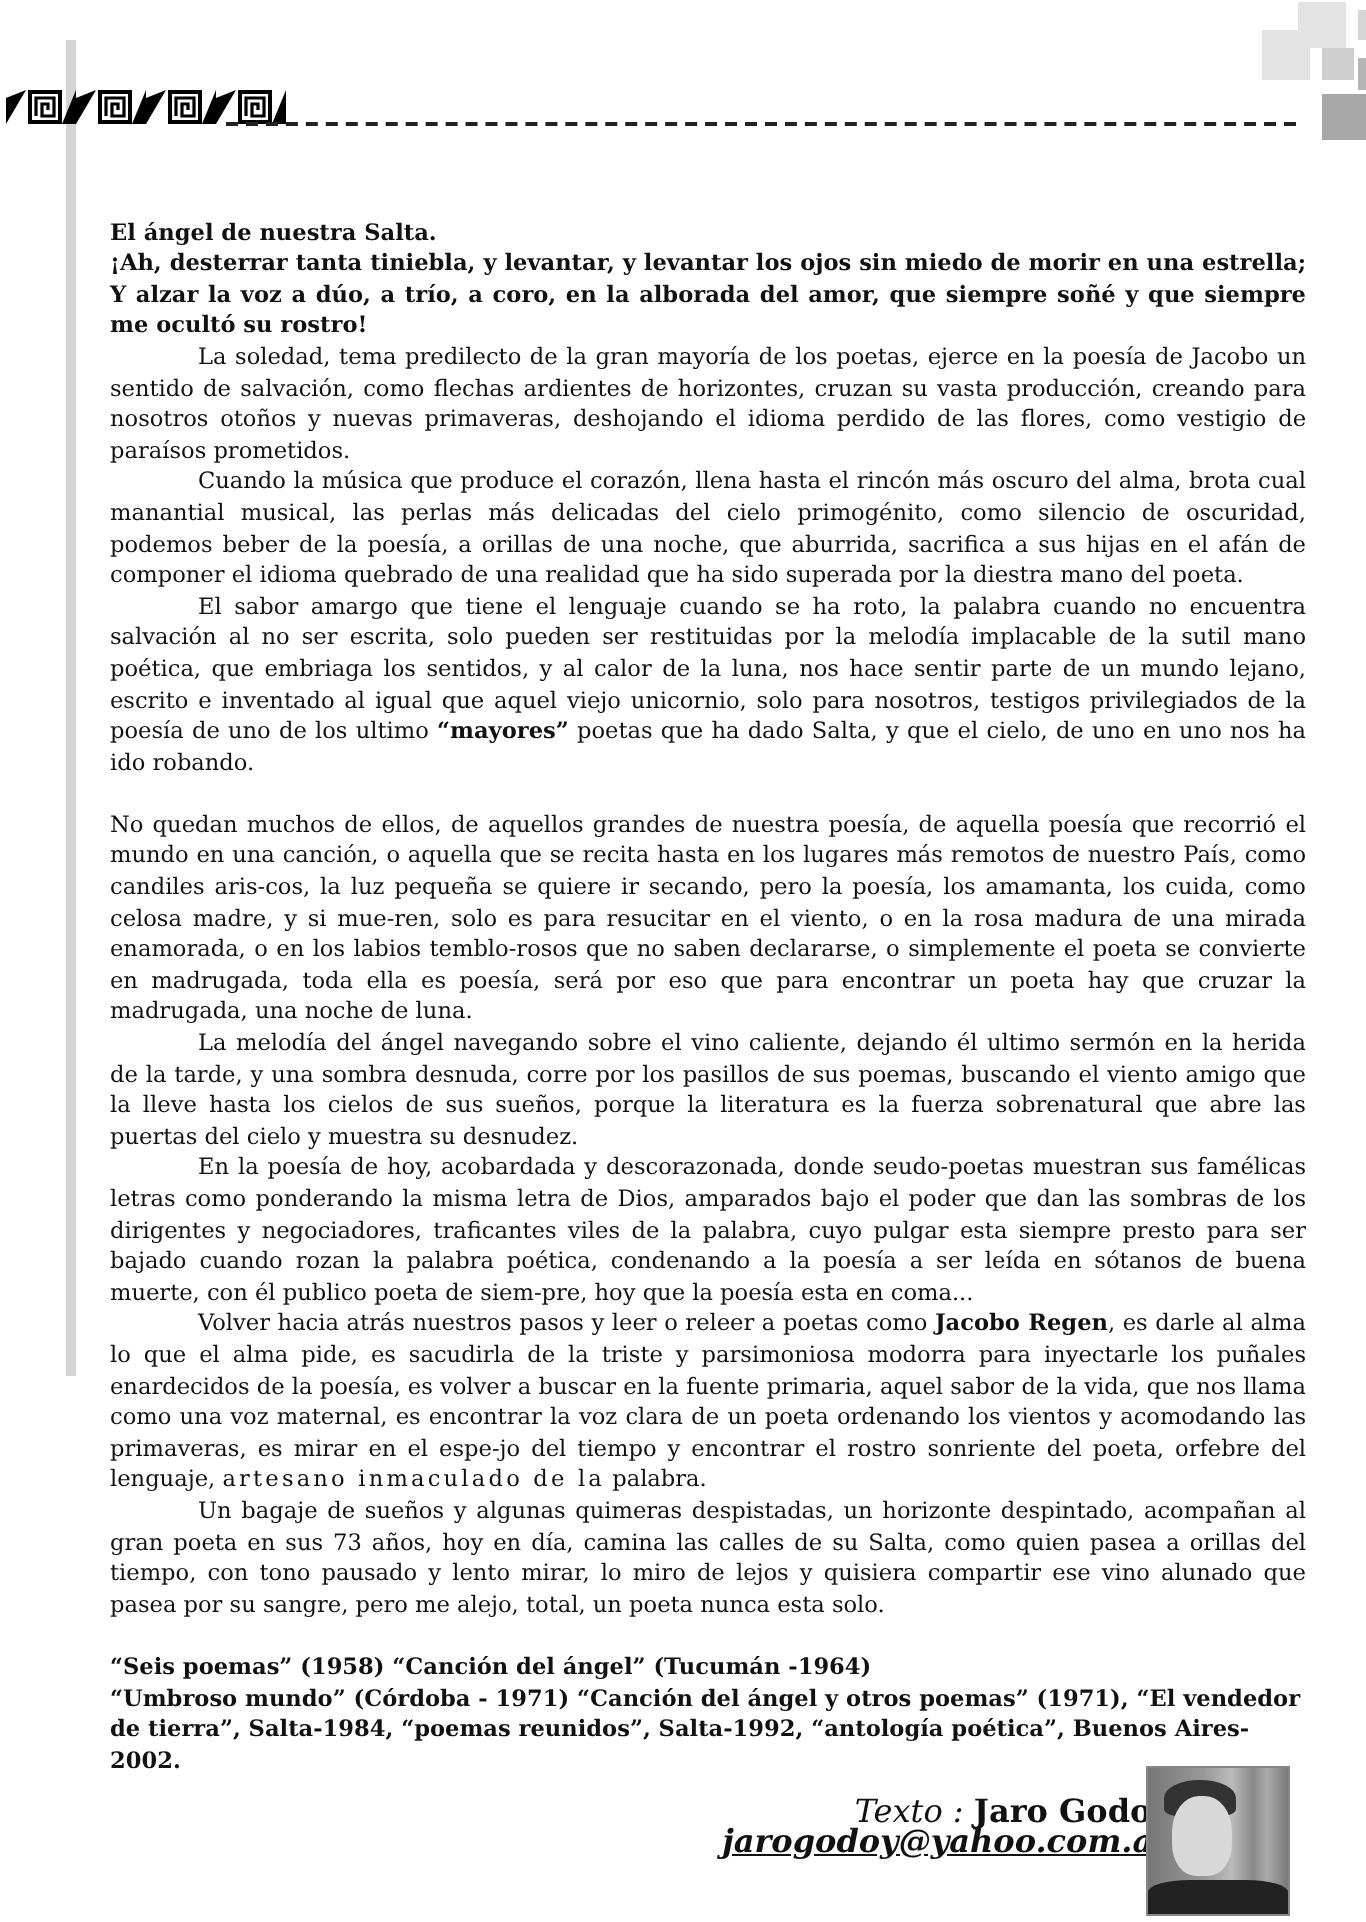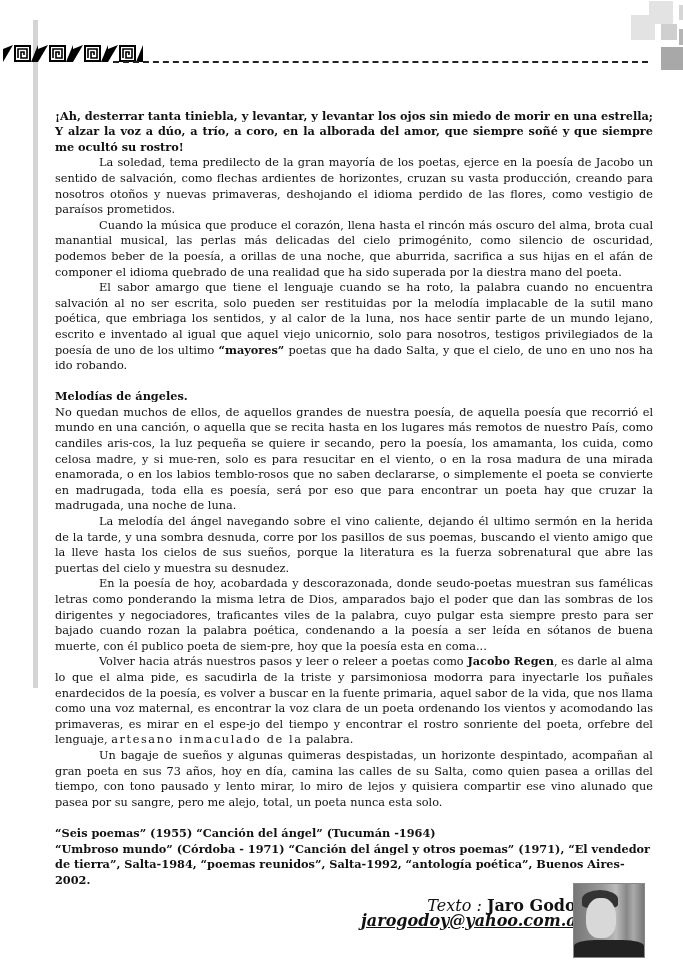--- a/index.html
+++ b/index.html
@@ -75,33 +75,33 @@
 
 <div class="sq" style="left:649px;top:1px;width:24px;height:23px;background:#e3e3e3;"></div>
 <div class="sq" style="left:631px;top:15px;width:24px;height:25px;background:#e3e3e3;"></div>
 <div class="sq" style="left:679px;top:5px;width:4px;height:15px;background:#d6d6d6;"></div>
 <div class="sq" style="left:661px;top:24px;width:16px;height:16px;background:#cfcfcf;"></div>
 <div class="sq" style="left:679px;top:29px;width:4px;height:16px;background:#b5b5b5;"></div>
 <div class="sq" style="left:661px;top:47px;width:22px;height:23px;background:#a8a8a8;"></div>
 
 <div class="content">
   <div class="gap"></div>
+  <p class="b">El ángel de nuestra Salta.</p>
   <p class="b">¡Ah, desterrar tanta tiniebla, y levantar, y levantar los ojos sin miedo de morir en una estrella; Y alzar la voz a dúo, a trío, a coro, en la alborada del amor, que siempre soñé y que siempre me ocultó su rostro!</p>
   <p class="ind">La soledad, tema predilecto de la gran mayoría de los poetas, ejerce en la poesía de Jacobo un sentido de salvación, como flechas ardientes de horizontes, cruzan su vasta producción, creando para nosotros otoños y nuevas primaveras, deshojando el idioma perdido de las flores, como vestigio de paraísos prometidos.</p>
   <p class="ind">Cuando la música que produce el corazón, llena hasta el rincón más oscuro del alma, brota cual manantial musical, las perlas más delicadas del cielo primogénito, como silencio de oscuridad, podemos beber de la poesía, a orillas de una noche, que aburrida, sacrifica a sus hijas en el afán de componer el idioma quebrado de una realidad que ha sido superada por la diestra mano del poeta.</p>
   <p class="ind"><span>El sabor amargo que tiene el lenguaje cuando se ha roto, la palabra cuando no encuentra salvación al no ser escrita, solo pueden ser restituidas por la melodía implacable de la sutil mano poética, que embriaga los sentidos, y al calor de la luna, nos hace sentir parte de un mundo lejano, escrito e inventado al igual que aquel viejo unicornio, solo para nosotros, testigos privilegiados de la poesía de uno de los ultimo </span><span class="b">“mayores”</span><span> poetas que ha dado Salta, y que el cielo, de uno en uno nos ha ido robando.</span></p>
   <div class="gap"></div>
-  <p class="b">Melodías de ángeles.</p>
   <p>No quedan muchos de ellos, de aquellos grandes de nuestra poesía, de aquella poesía que recorrió el mundo en una canción, o aquella que se recita hasta en los lugares más remotos de nuestro País, como candiles aris-cos, la luz pequeña se quiere ir secando, pero la poesía, los amamanta, los cuida, como celosa madre, y si mue-ren, solo es para resucitar en el viento, o en la rosa madura de una mirada enamorada, o en los labios temblo-rosos que no saben declararse, o simplemente el poeta se convierte en madrugada, toda ella es poesía, será por eso que para encontrar un poeta hay que cruzar la madrugada, una noche de luna.</p>
   <p class="ind">La melodía del ángel navegando sobre el vino caliente, dejando él ultimo sermón en la herida de la tarde, y una sombra desnuda, corre por los pasillos de sus poemas, buscando el viento amigo que la lleve hasta los cielos de sus sueños, porque la literatura  es la fuerza sobrenatural que abre las puertas del cielo y muestra su desnudez.</p>
   <p class="ind">En la poesía de hoy, acobardada y descorazonada, donde seudo-poetas muestran sus famélicas letras como ponderando la misma letra de Dios, amparados bajo el poder que dan las sombras de los dirigentes y negociadores, traficantes viles de la palabra, cuyo pulgar esta siempre presto para ser bajado cuando rozan la palabra poética, condenando a la poesía a ser leída en sótanos de buena muerte, con él publico poeta  de siem-pre, hoy que la poesía esta en coma...</p>
   <p class="ind"><span>Volver hacia atrás nuestros pasos y leer o releer a poetas como </span><span class="b">Jacobo Regen</span><span>, es darle al alma lo que el alma pide, es sacudirla de la triste y parsimoniosa modorra para inyectarle los puñales enardecidos de la poesía, es volver a buscar en la fuente primaria, aquel sabor de la vida, que nos llama como una voz maternal, es encontrar la voz clara de un poeta ordenando los vientos y  acomodando las primaveras, es mirar en el espe-jo del tiempo y encontrar el rostro sonriente del poeta, orfebre del lenguaje, </span><span class="spaced">artesano inmaculado de la</span><span> palabra.</span></p>
   <p class="ind">Un bagaje de sueños y algunas quimeras despistadas, un horizonte despintado, acompañan al gran poeta en sus 73 años, hoy en día, camina las calles de su Salta, como quien pasea a orillas del tiempo, con tono pausado y lento mirar, lo miro de lejos y quisiera compartir ese vino alunado que pasea por su sangre, pero me alejo, total, un poeta nunca esta solo.</p>
   <div class="gap"></div>
-  <p class="biblio">“Seis poemas” (1955) “Canción del ángel” (Tucumán -1964)</p>
+  <p class="biblio">“Seis poemas” (1958) “Canción del ángel” (Tucumán -1964)</p>
   <p class="biblio">“Umbroso mundo” (Córdoba - 1971) “Canción del ángel y otros poemas” (1971),  “El vendedor de tierra”, Salta-1984, “poemas reunidos”, Salta-1992, “antología poética”, Buenos Aires- 2002.</p>
 </div>
 
 <div class="sig">
   <div><span class="it">Texto : </span><span>Jaro Godoy</span></div>
   <div><a>jarogodoy@yahoo.com.ar</a></div>
 </div>
 
 <div class="photo">
   <div class="hair"></div>

